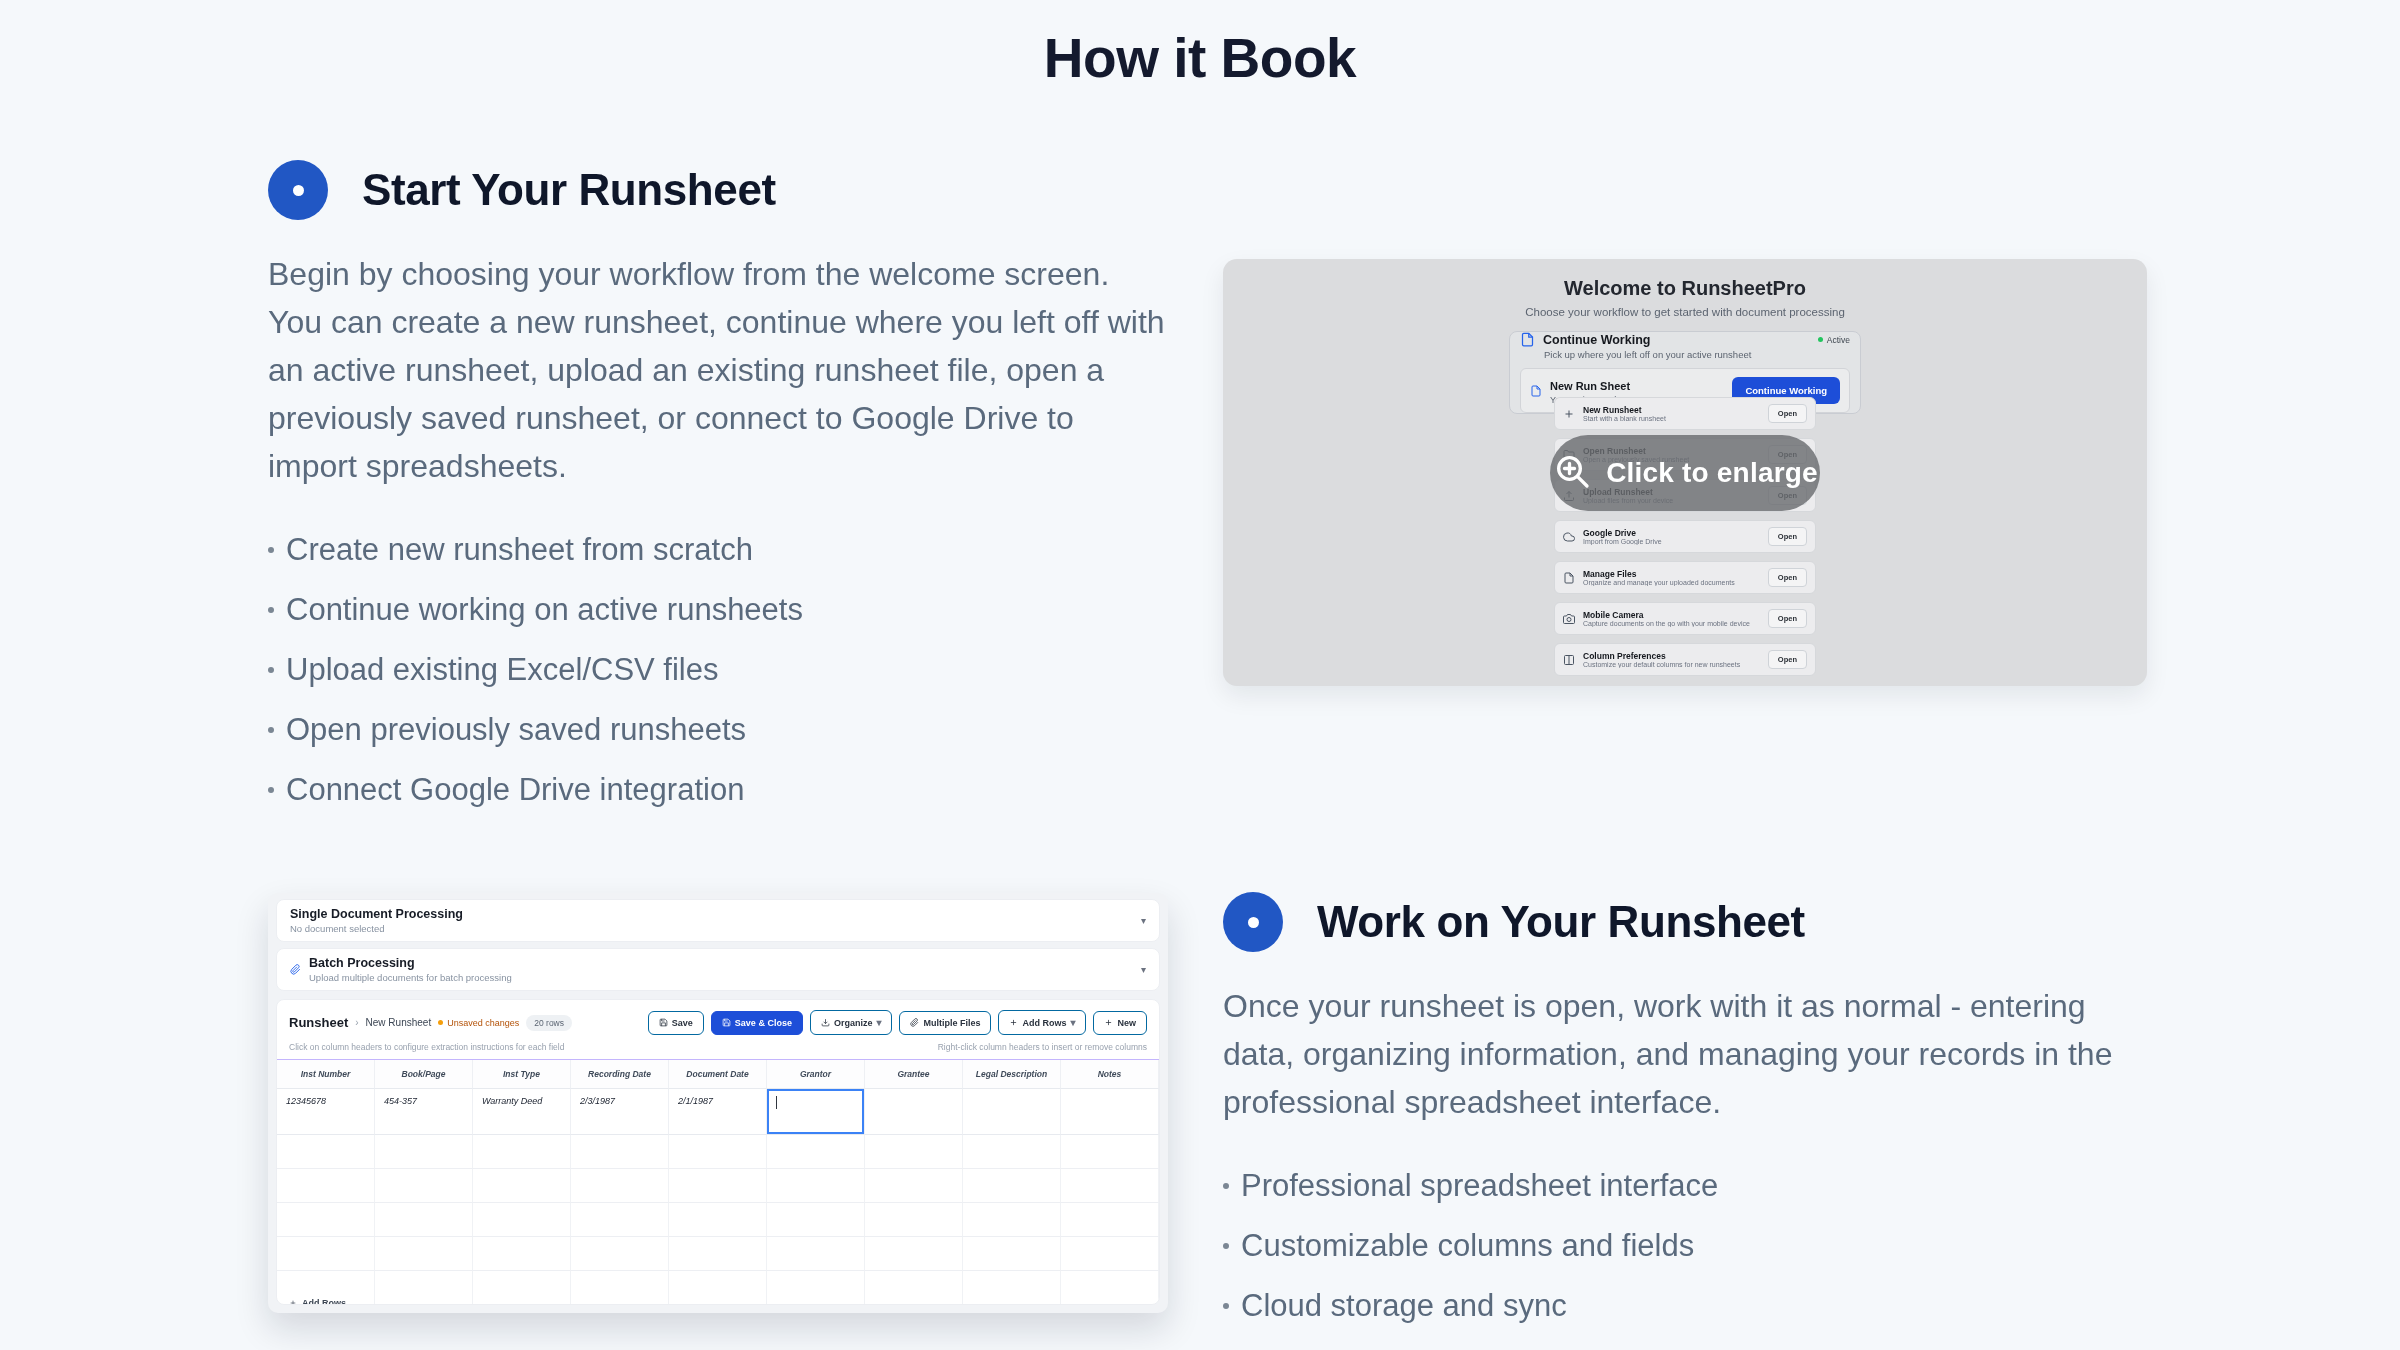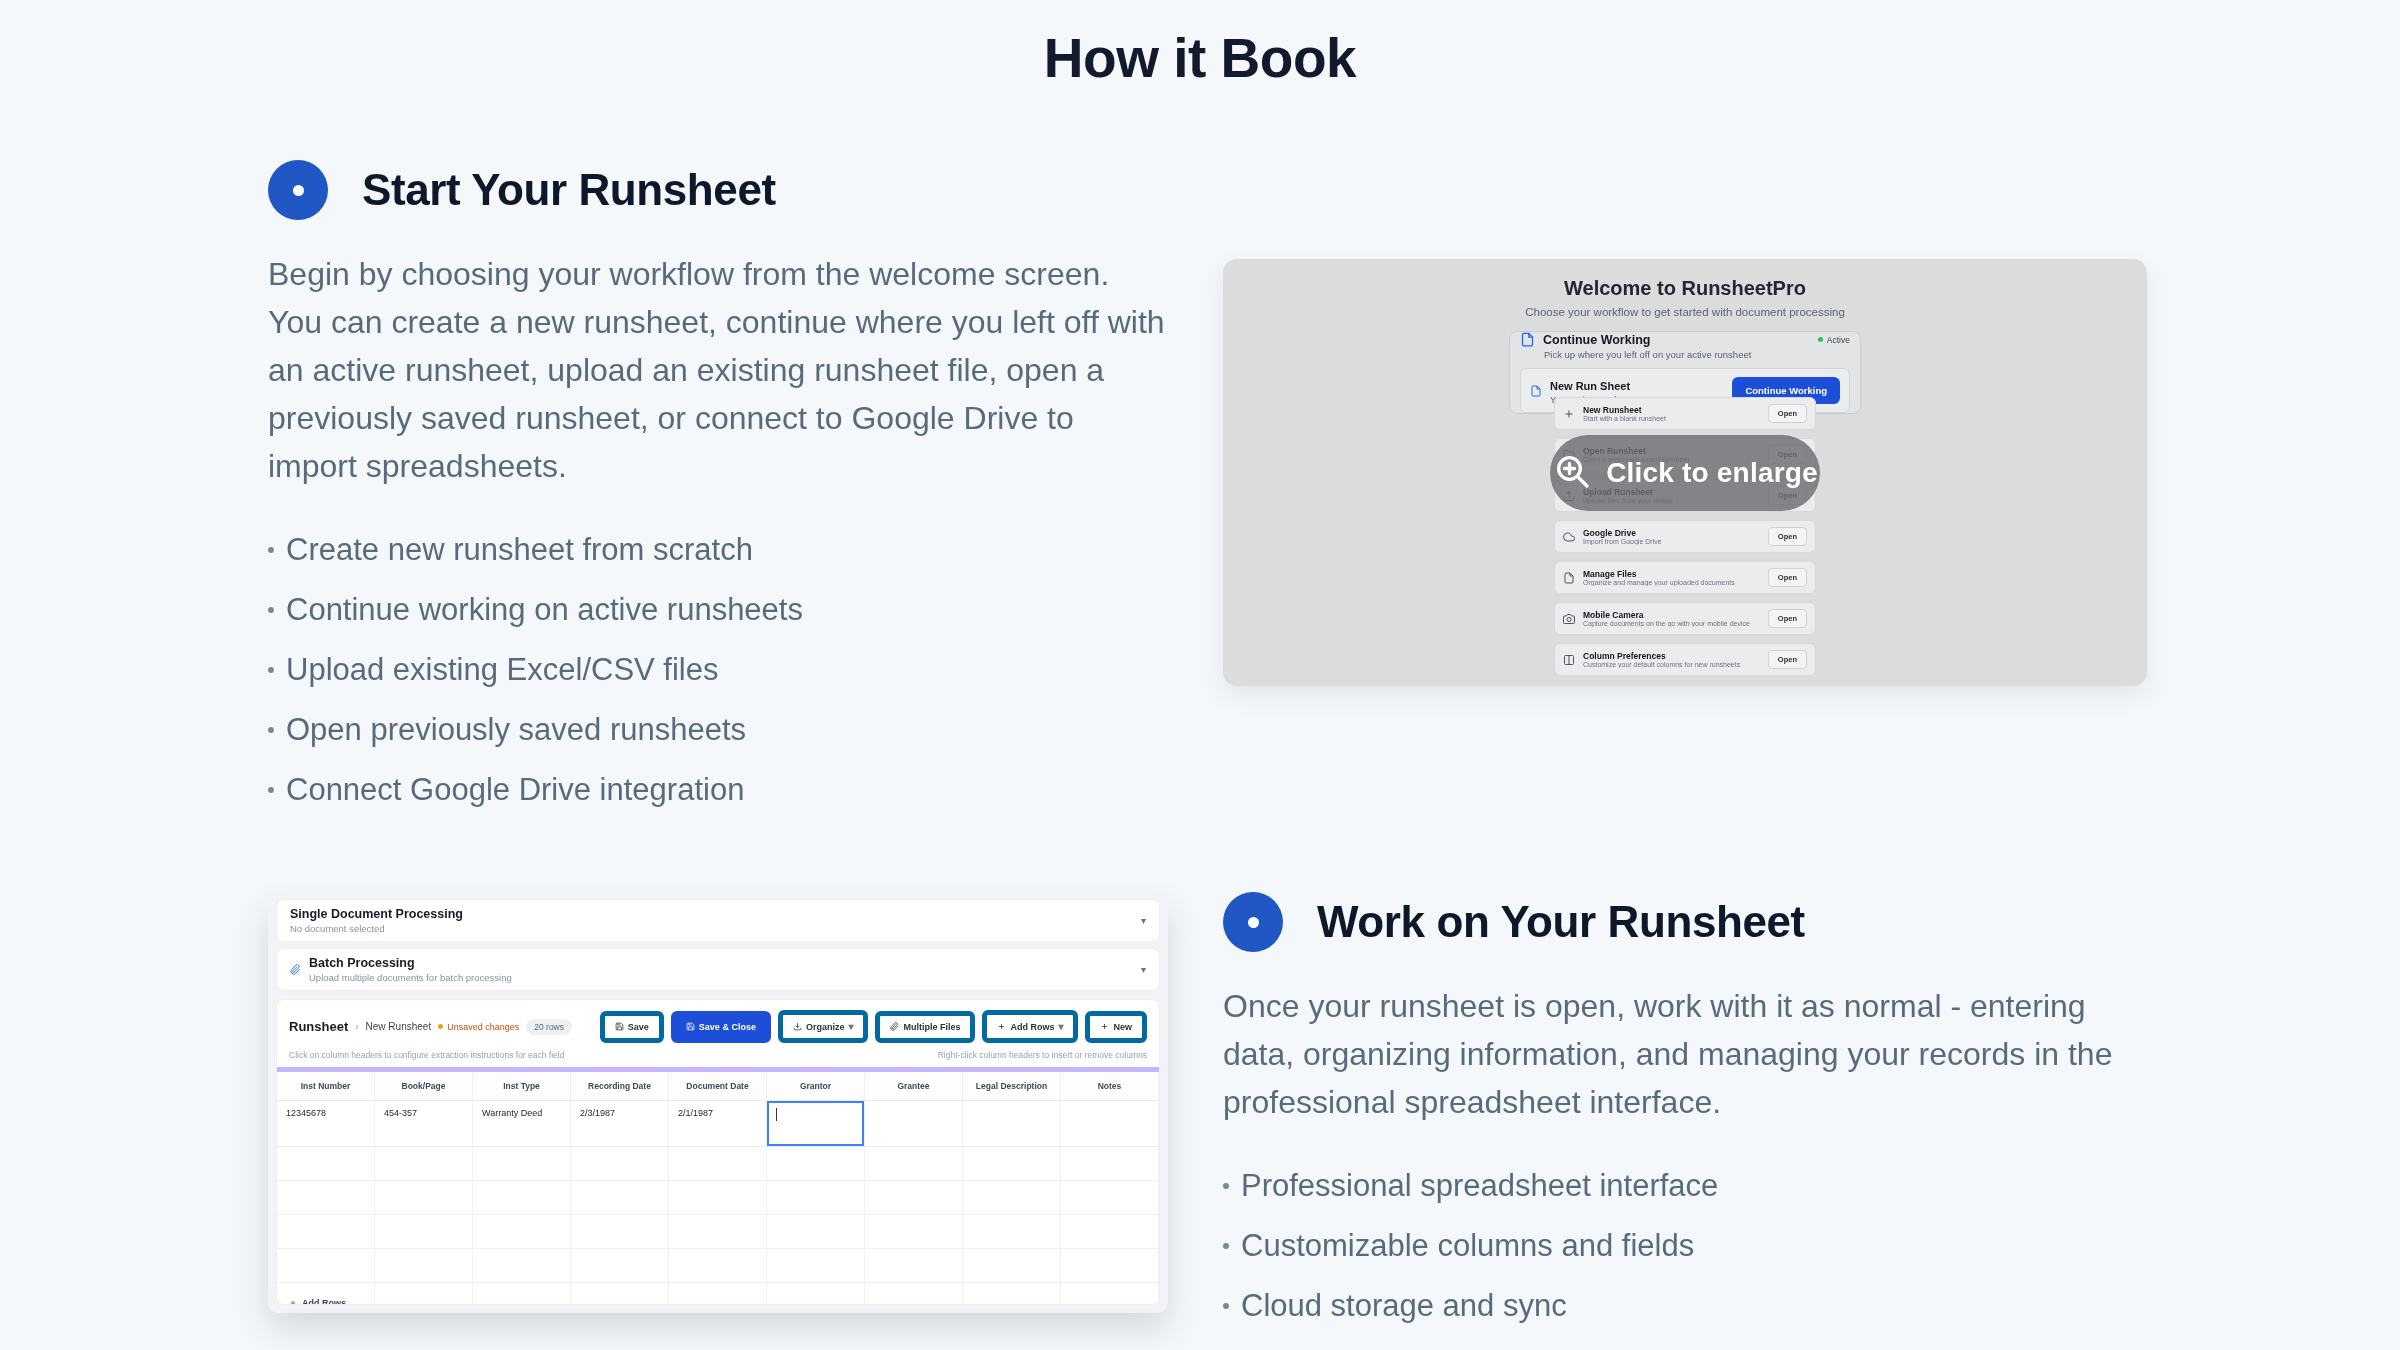--- a/index.html
+++ b/index.html
@@ -77,26 +77,26 @@
   .sp-toolbar { display:flex; align-items:center; padding:10px 12px 4px; }
   .tb-left { display:flex; align-items:center; gap:7px; flex:1; }
   .tb-app { font-size:13px; font-weight:bold; color:#171c26; }
   .tb-sep { font-size:10px; color:#9aa3af; }
   .tb-doc { font-size:10px; color:#3c4654; }
   .tb-status { display:flex; align-items:center; gap:4px; font-size:9px; color:#b45309; }
   .dot-orange { width:5px; height:5px; border-radius:50%; background:#f59e0b; }
   .tb-badge { font-size:8.5px; color:#5b6573; background:#eef1f4; border-radius:9px; padding:3px 8px; }
   .tb-right { display:flex; align-items:center; gap:7px; }
   .tb-btn { display:flex; align-items:center; gap:4px; font-size:9px; font-weight:bold; color:#2a323e;
-    background:#fff; border:5px solid #0369a1; border-radius:6px; padding:6px 10px; white-space:nowrap; }
+    background:#fff; border:1px solid #0369a1; border-radius:6px; padding:6px 10px; white-space:nowrap; }
   .tb-btn svg { display:block; }
   .tb-btn.primary { background:#1d4ed8; border-color:#1d4ed8; color:#ffffff; }
   .sp-hints { display:flex; justify-content:space-between; padding:3px 12px 7px; font-size:8.5px; color:#98a1ae; }
 
-  .sheet-table { border-top:5px solid #c4b5fd; }
+  .sheet-table { border-top:1px solid #c4b5fd;font-style:italic; }
   .trow { display:grid; grid-template-columns:repeat(9,1fr); }
   .th { font-size:8.5px; font-weight:bold; color:#3f4a59; text-align:center; padding:9px 4px;
     border-right:1px solid #eef0f4; border-bottom:1px solid #e7eaef; background:#fdfdfe; }
   .td { font-size:9px; color:#202734; padding:7px 9px; height:46px;
     border-right:1px solid #eef0f4; border-bottom:1px solid #e7eaef; position:relative; }
   .td.focus { box-shadow:inset 0 0 0 2px #3b82f6; background:#fff; }
   .caret { position:absolute; left:9px; top:7px; width:1px; height:13px; background:#30363f; }
   .td-empty { height:34px; border-right:1px solid #f0f2f5; border-bottom:1px solid #edeff3; }
   .add-rows { position:absolute; left:12px; bottom:-4px; display:flex; align-items:center; gap:5px;
     font-size:9px; font-weight:bold; color:#3c4654; }

